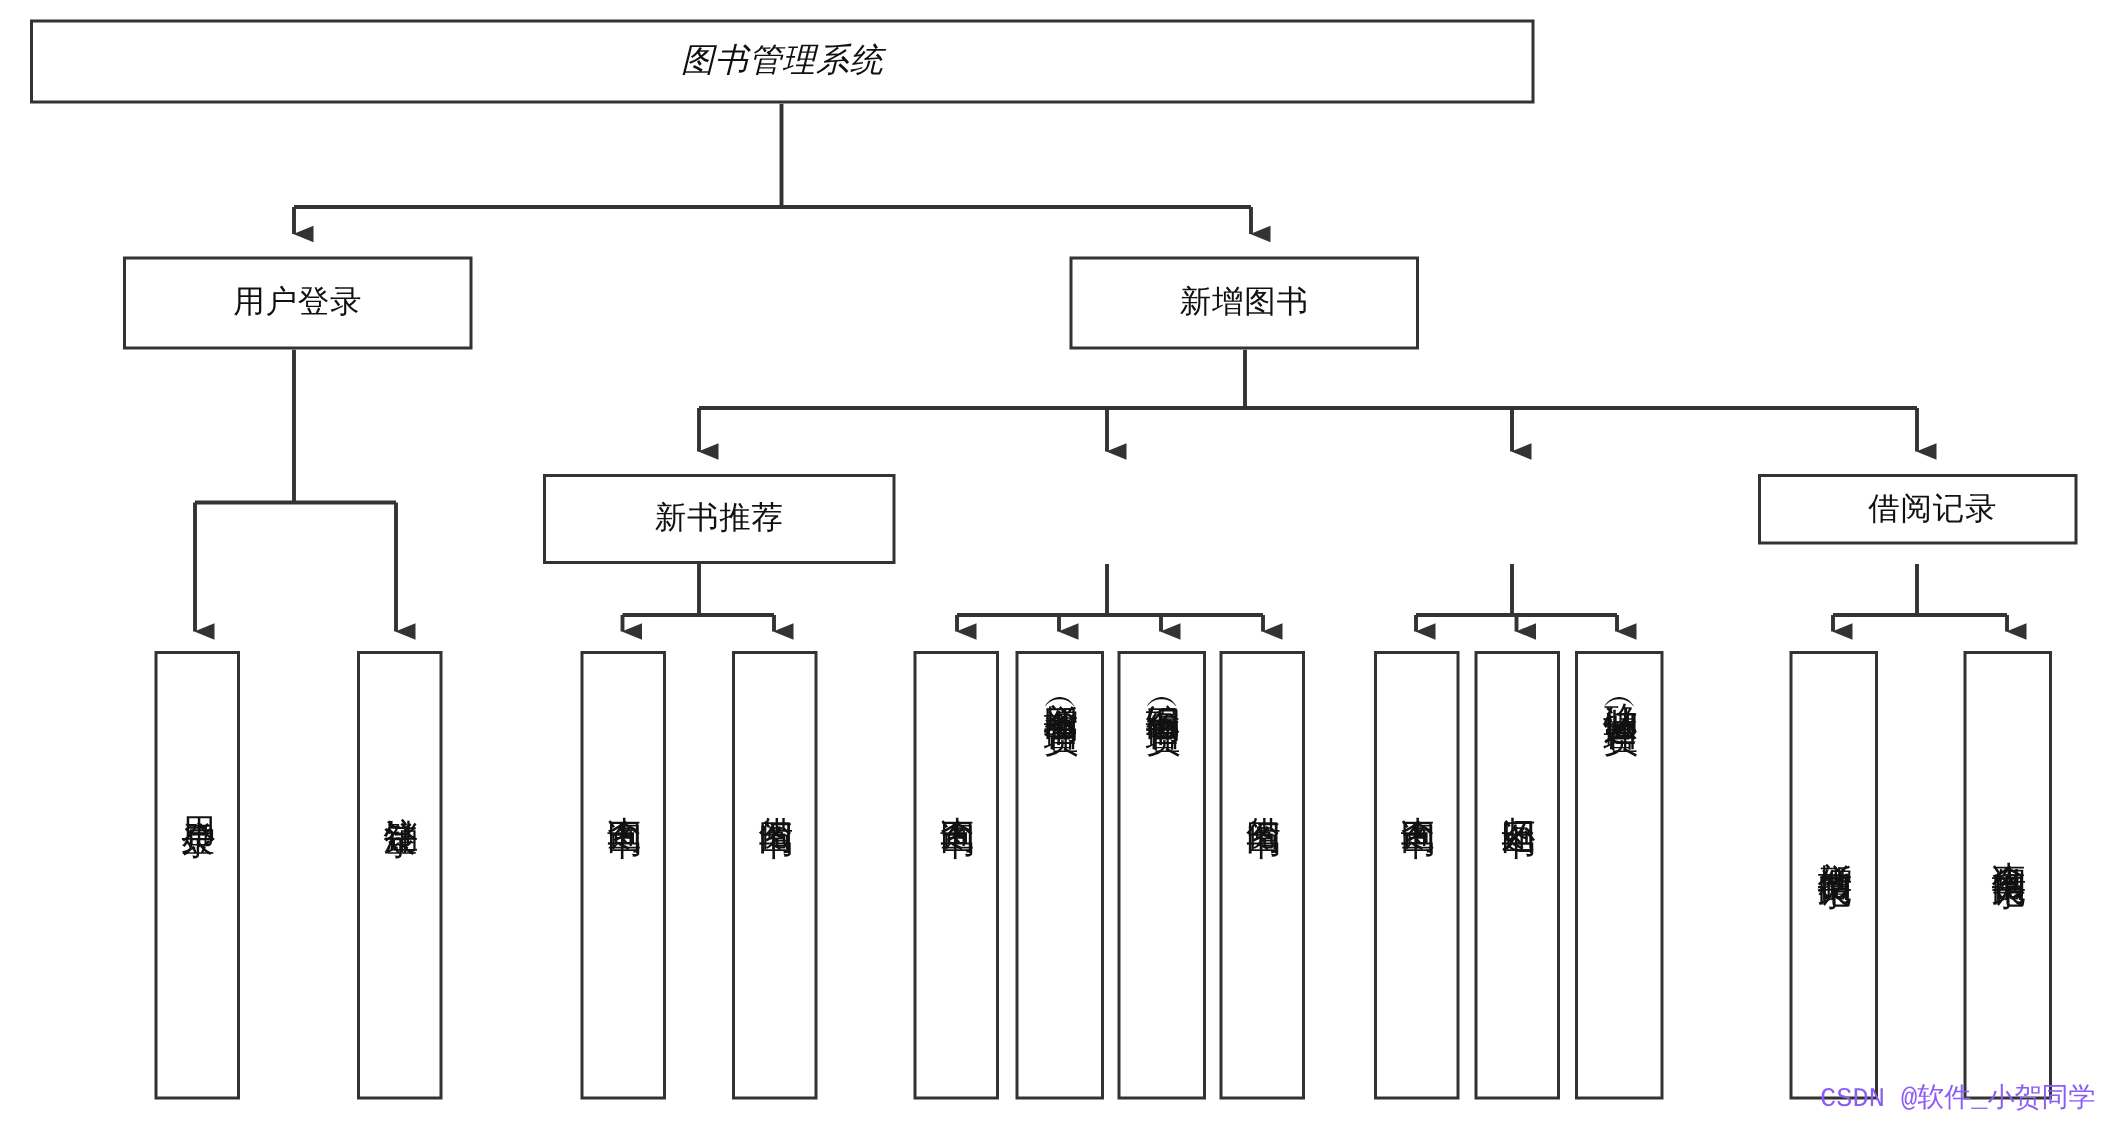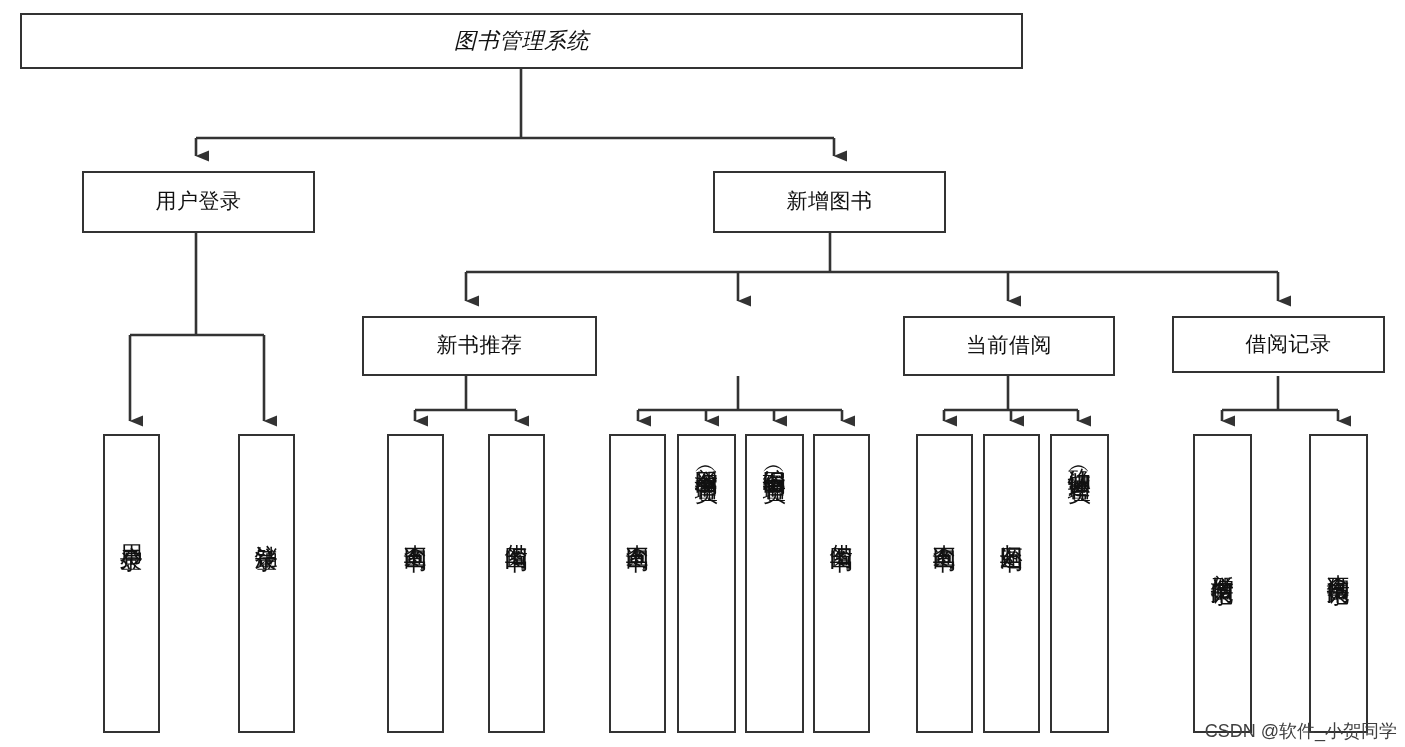--- a/index.html
+++ b/index.html
@@ -66,23 +66,23 @@
   }
   .node.vert.toppad .label {
     margin-top: 4px;
   }
   .node.root .label { font-size: 22px; font-style: italic; }
   .watermark {
     position: absolute;
     right: 8px;
     bottom: 4px;
     font-size: 18px;
-    color: #404040;
+    color: #8b5cf6;
     white-space: nowrap;
-    font-family: Liberation Sans, sans-serif;
+    font-family: Liberation Mono, monospace;
   }
 </style>
 </head>
 <body>
 
 <div id="canvas">
 
   <svg class="wires" viewBox="0 0 1405 747" xmlns="http://www.w3.org/2000/svg">
     <defs>
       <marker id="arrow" viewBox="0 0 12 14" refX="6" refY="13" markerWidth="12" markerHeight="14" orient="auto" markerUnits="userSpaceOnUse">
@@ -140,24 +140,21 @@
   <div class="node horiz" style="left:82px; top:171px; width:233px; height:62px;">
     <span class="label">用户登录</span>
   </div>
   <div class="node horiz" style="left:713px; top:171px; width:233px; height:62px;">
     <span class="label">新增图书</span>
   </div>
 
   <div class="node horiz" style="left:362px; top:316px; width:235px; height:60px;">
     <span class="label">新书推荐</span>
   </div>
-  <div class="node horiz" style="left:903px; top:316px; width:212px; height:60px;">
-    <span class="label">当前借阅</span>
-  </div>
-  <div class="node horiz" style="left:1172px; top:316px; width:213px; height:57px;padding-left:20px;">
+  <div class="node horiz" style="left:1172px; top:316px; width:213px; height:47px;padding-left:20px;">
     <span class="label">借阅记录</span>
   </div>
 
   <div class="node vert mid" style="left:103px; top:434px; width:57px; height:299px;">
     <span class="label">用户登录</span>
   </div>
   <div class="node vert mid" style="left:238px; top:434px; width:57px; height:299px;">
     <span class="label">注销登录</span>
   </div>
 

